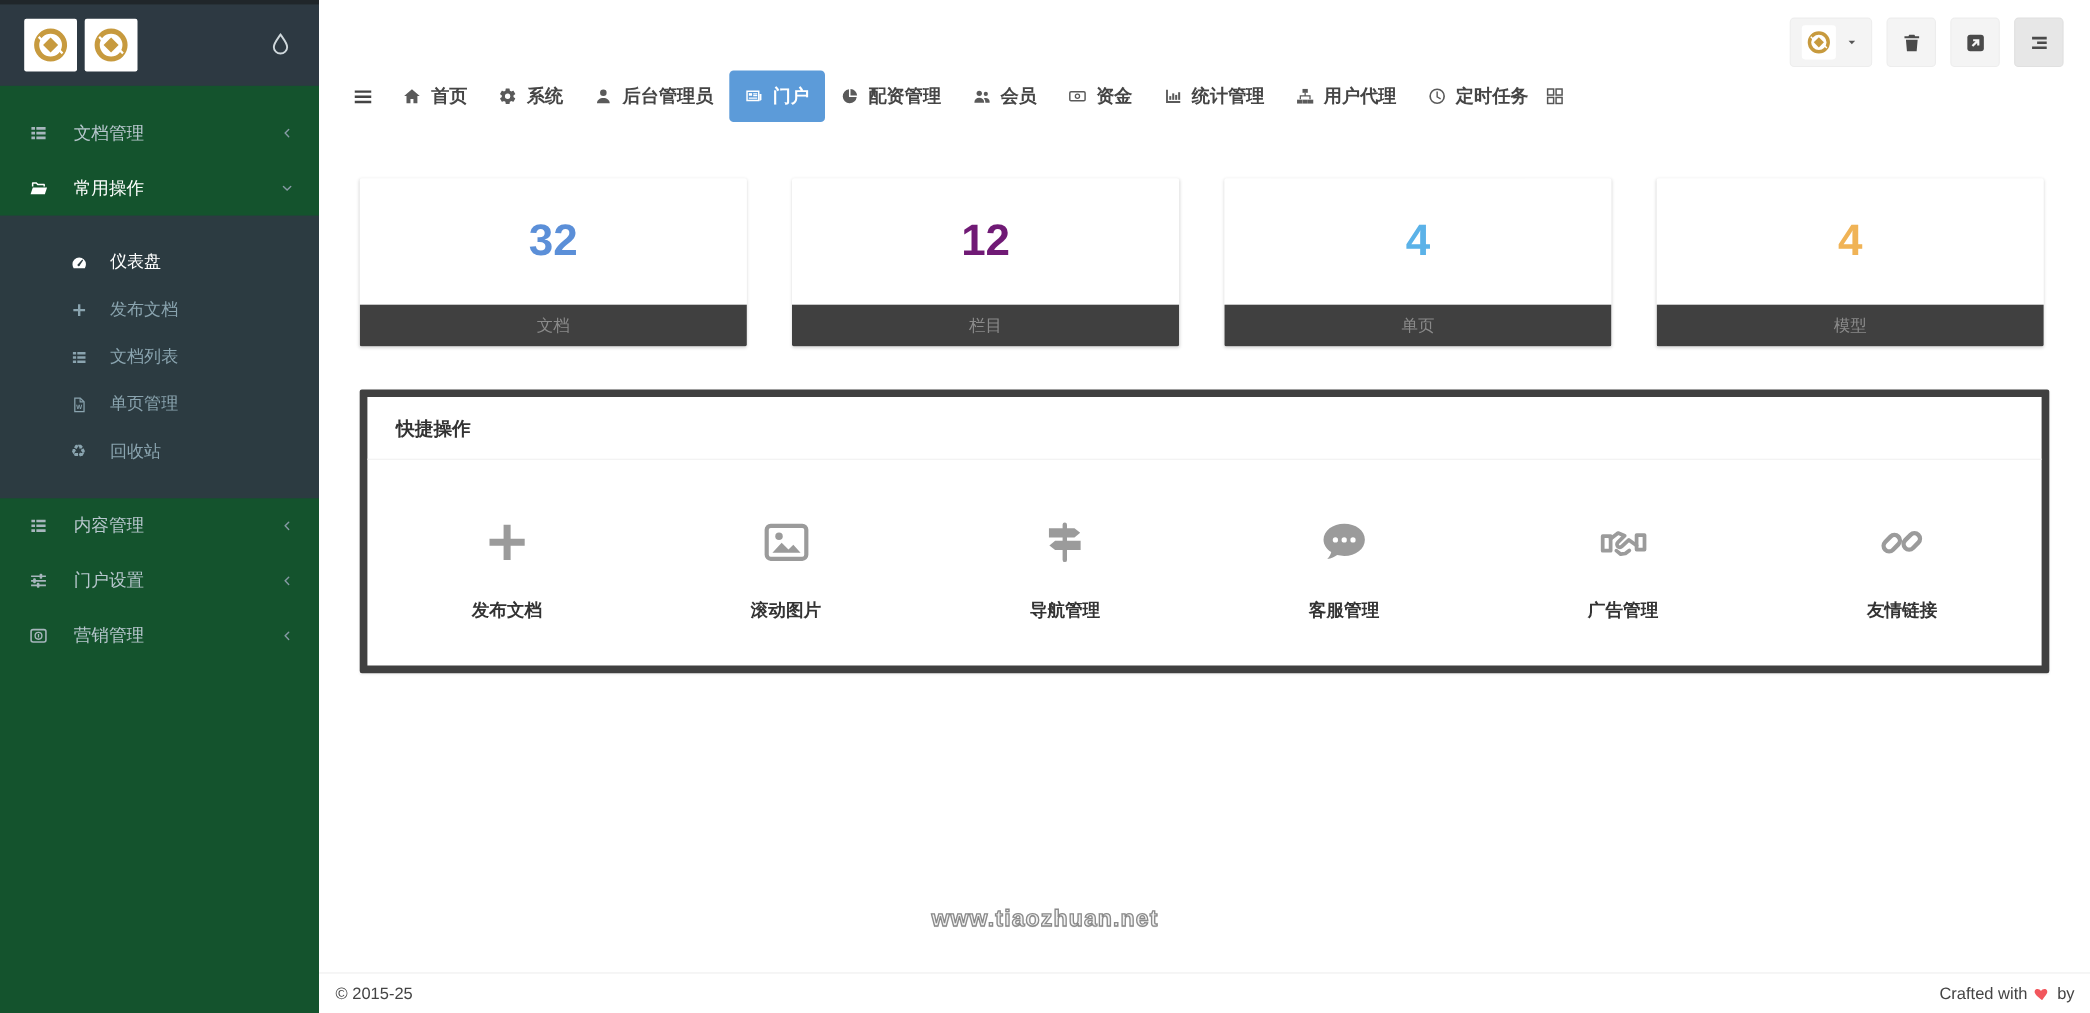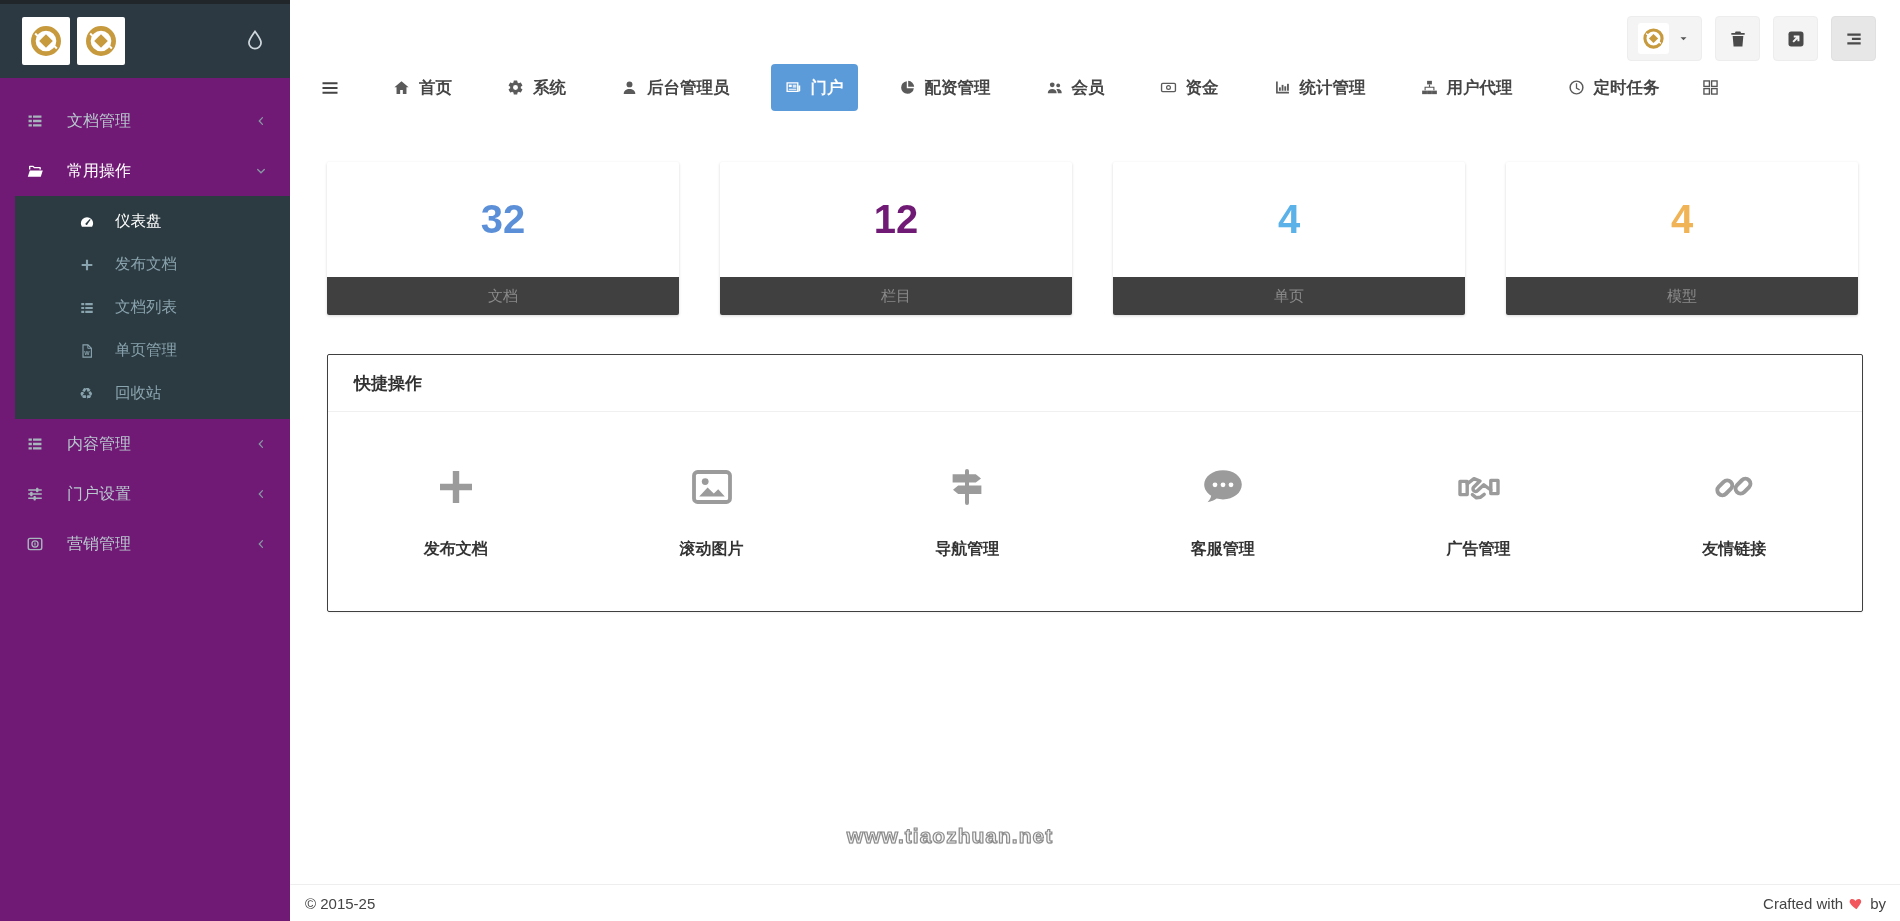--- a/index.html
+++ b/index.html
@@ -5,39 +5,39 @@
   * { box-sizing: border-box; margin: 0; padding: 0; }
   html,body { width:1900px; height:921px; }
   body {
     font-family: "Liberation Sans", "DejaVu Sans", sans-serif;
     background:#fff; position:relative; overflow:hidden;
   }
   .ic svg { width:1em; height:1em; display:block; }
   .ic { display:inline-flex; align-items:center; justify-content:center; line-height:1; }
 
   
-  .sidebar { position:absolute; left:0; top:0; width:290px; height:921px; background:#701a75; z-index:5; }
+  .sidebar { position:absolute; left:0; top:0; width:290px; height:921px; background:#14532d; z-index:5; }
   .logo-bar { height:78px; background:#2d3942; border-top:4px solid #20262a; display:flex; align-items:center; padding:0 22px; gap:7px; }
   .logo-img { width:48px; height:48px; background:#fff; border-radius:2px; display:flex; align-items:center; justify-content:center; font-size:40px; }
   .drop-btn { margin-left:auto; color:#cfd8dc; font-size:26px; }
   .side-nav { padding-top:18px; }
   .menu-item { height:50px; display:flex; align-items:center; padding:0 22px 0 26px; color:#b8c7ce; font-size:16px; cursor:pointer; }
   .menu-item .mi-ic { font-size:18px; width:28px; margin-right:13px; color:#a7b6bd; justify-content:flex-start; }
   .menu-item .chev { margin-left:auto; font-size:14px; color:#869aa4; }
   .menu-item.open { color:#fff; }
   .menu-item.open .mi-ic { color:#fff; }
-  .submenu { background:#2c3b41; padding:4px 0;margin-left:15px; }
+  .submenu { background:#2c3b41; padding:21px 0; }
   .sub-item { height:43px; display:flex; align-items:center; padding-left:64px; color:#8aa4af; font-size:15.5px; cursor:pointer; }
   .sub-item .si-ic { font-size:16px; width:26px; margin-right:10px; justify-content:flex-start; }
   .sub-item.active { color:#fff; }
 
   
   .main { position:absolute; left:290px; top:0; width:1610px; height:921px; background:#fff; }
   .topbar { position:relative; height:128px; }
-  .nav-row { position:absolute; left:30px; top:64px; height:47px; display:flex; align-items:center; gap:27px; }
+  .nav-row { position:absolute; left:30px; top:64px; height:47px; display:flex; align-items:center; }
   .hamburger { font-size:20px; color:#444; margin-right:12px; cursor:pointer; }
   .tab { display:flex; align-items:center; gap:9px; height:47px; padding:0 14px; border-radius:4px; font-size:16.5px; font-weight:700; color:#454545; cursor:pointer; white-space:nowrap; }
   .tab .t-ic { font-size:17px; color:#5a5a5a; }
   .tab.active { color:#fff; }
   .tab.active .t-ic { color:#fff; }
   .tab-grid { font-size:19px; color:#555; cursor:pointer; }
 
   .tops { position:absolute; top:16px; right:24px; display:flex; gap:13px; }
   .tbtn { height:45px; min-width:45px; background:#f4f4f4; border:1px solid #ededed; border-radius:4px; display:flex; align-items:center; justify-content:center; color:#4a4a4a; font-size:20px; cursor:pointer; }
   .tbtn.profile { padding:0 10px; gap:7px; }
@@ -45,21 +45,21 @@
   .tbtn .caret { font-size:15px; color:#555; }
   .tbtn.darker { background:#e7e7e7; border-color:#e0e0e0; }
 
   
   .stats { position:absolute; left:37px; top:162px; display:flex; gap:41px; }
   .card { width:352px; height:153px; background:#fff; border-radius:2px; box-shadow:0 1px 3px rgba(0,0,0,.16); overflow:hidden; display:flex; flex-direction:column; }
   .card-num { flex:1; display:flex; align-items:center; justify-content:center; font-size:40px; font-weight:700; }
   .card-foot { height:38px; background:#404040; display:flex; align-items:center; justify-content:center; font-size:15px; color:#8a8a8a; }
 
   
-  .panel { position:absolute; left:37px; top:354px; width:1536px; height:258px; background:#fff; border:1px solid #404040; border-radius:2px; box-shadow:0 1px 2px rgba(0,0,0,.05); }
+  .panel { position:absolute; left:37px; top:354px; width:1536px; height:258px; background:#fff; border:7px solid #404040; border-radius:2px; box-shadow:0 1px 2px rgba(0,0,0,.05); }
   .panel-h { height:57px; border-bottom:1px solid #f0f0f0; display:flex; align-items:center; padding-left:26px; font-size:17px; font-weight:700; color:#333; }
   .panel-b { height:199px; display:flex; align-items:center; }
   .q-item { flex:1; display:flex; flex-direction:column; align-items:center; gap:28px; cursor:pointer; }
   .q-ic { font-size:48px; color:#9b9b9b; }
   .q-label { font-size:16px; font-weight:700; color:#333; }
 
   
   .watermark { position:absolute; left:950px; top:824px; transform:translateX(-50%); font-size:21px; font-weight:700; letter-spacing:1px; color:#f3f3f3; -webkit-text-stroke:1.2px #8a8a8a; text-shadow:0 1px 1px rgba(0,0,0,.15); }
   .footer { position:absolute; left:290px; right:0; bottom:0; height:37px; background:#fff; border-top:1px solid #eee; display:flex; align-items:center; padding:0 14px 0 15px; font-size:15px; color:#444; }
   .f-right { margin-left:auto; display:flex; align-items:center; gap:6px; white-space:nowrap; }

